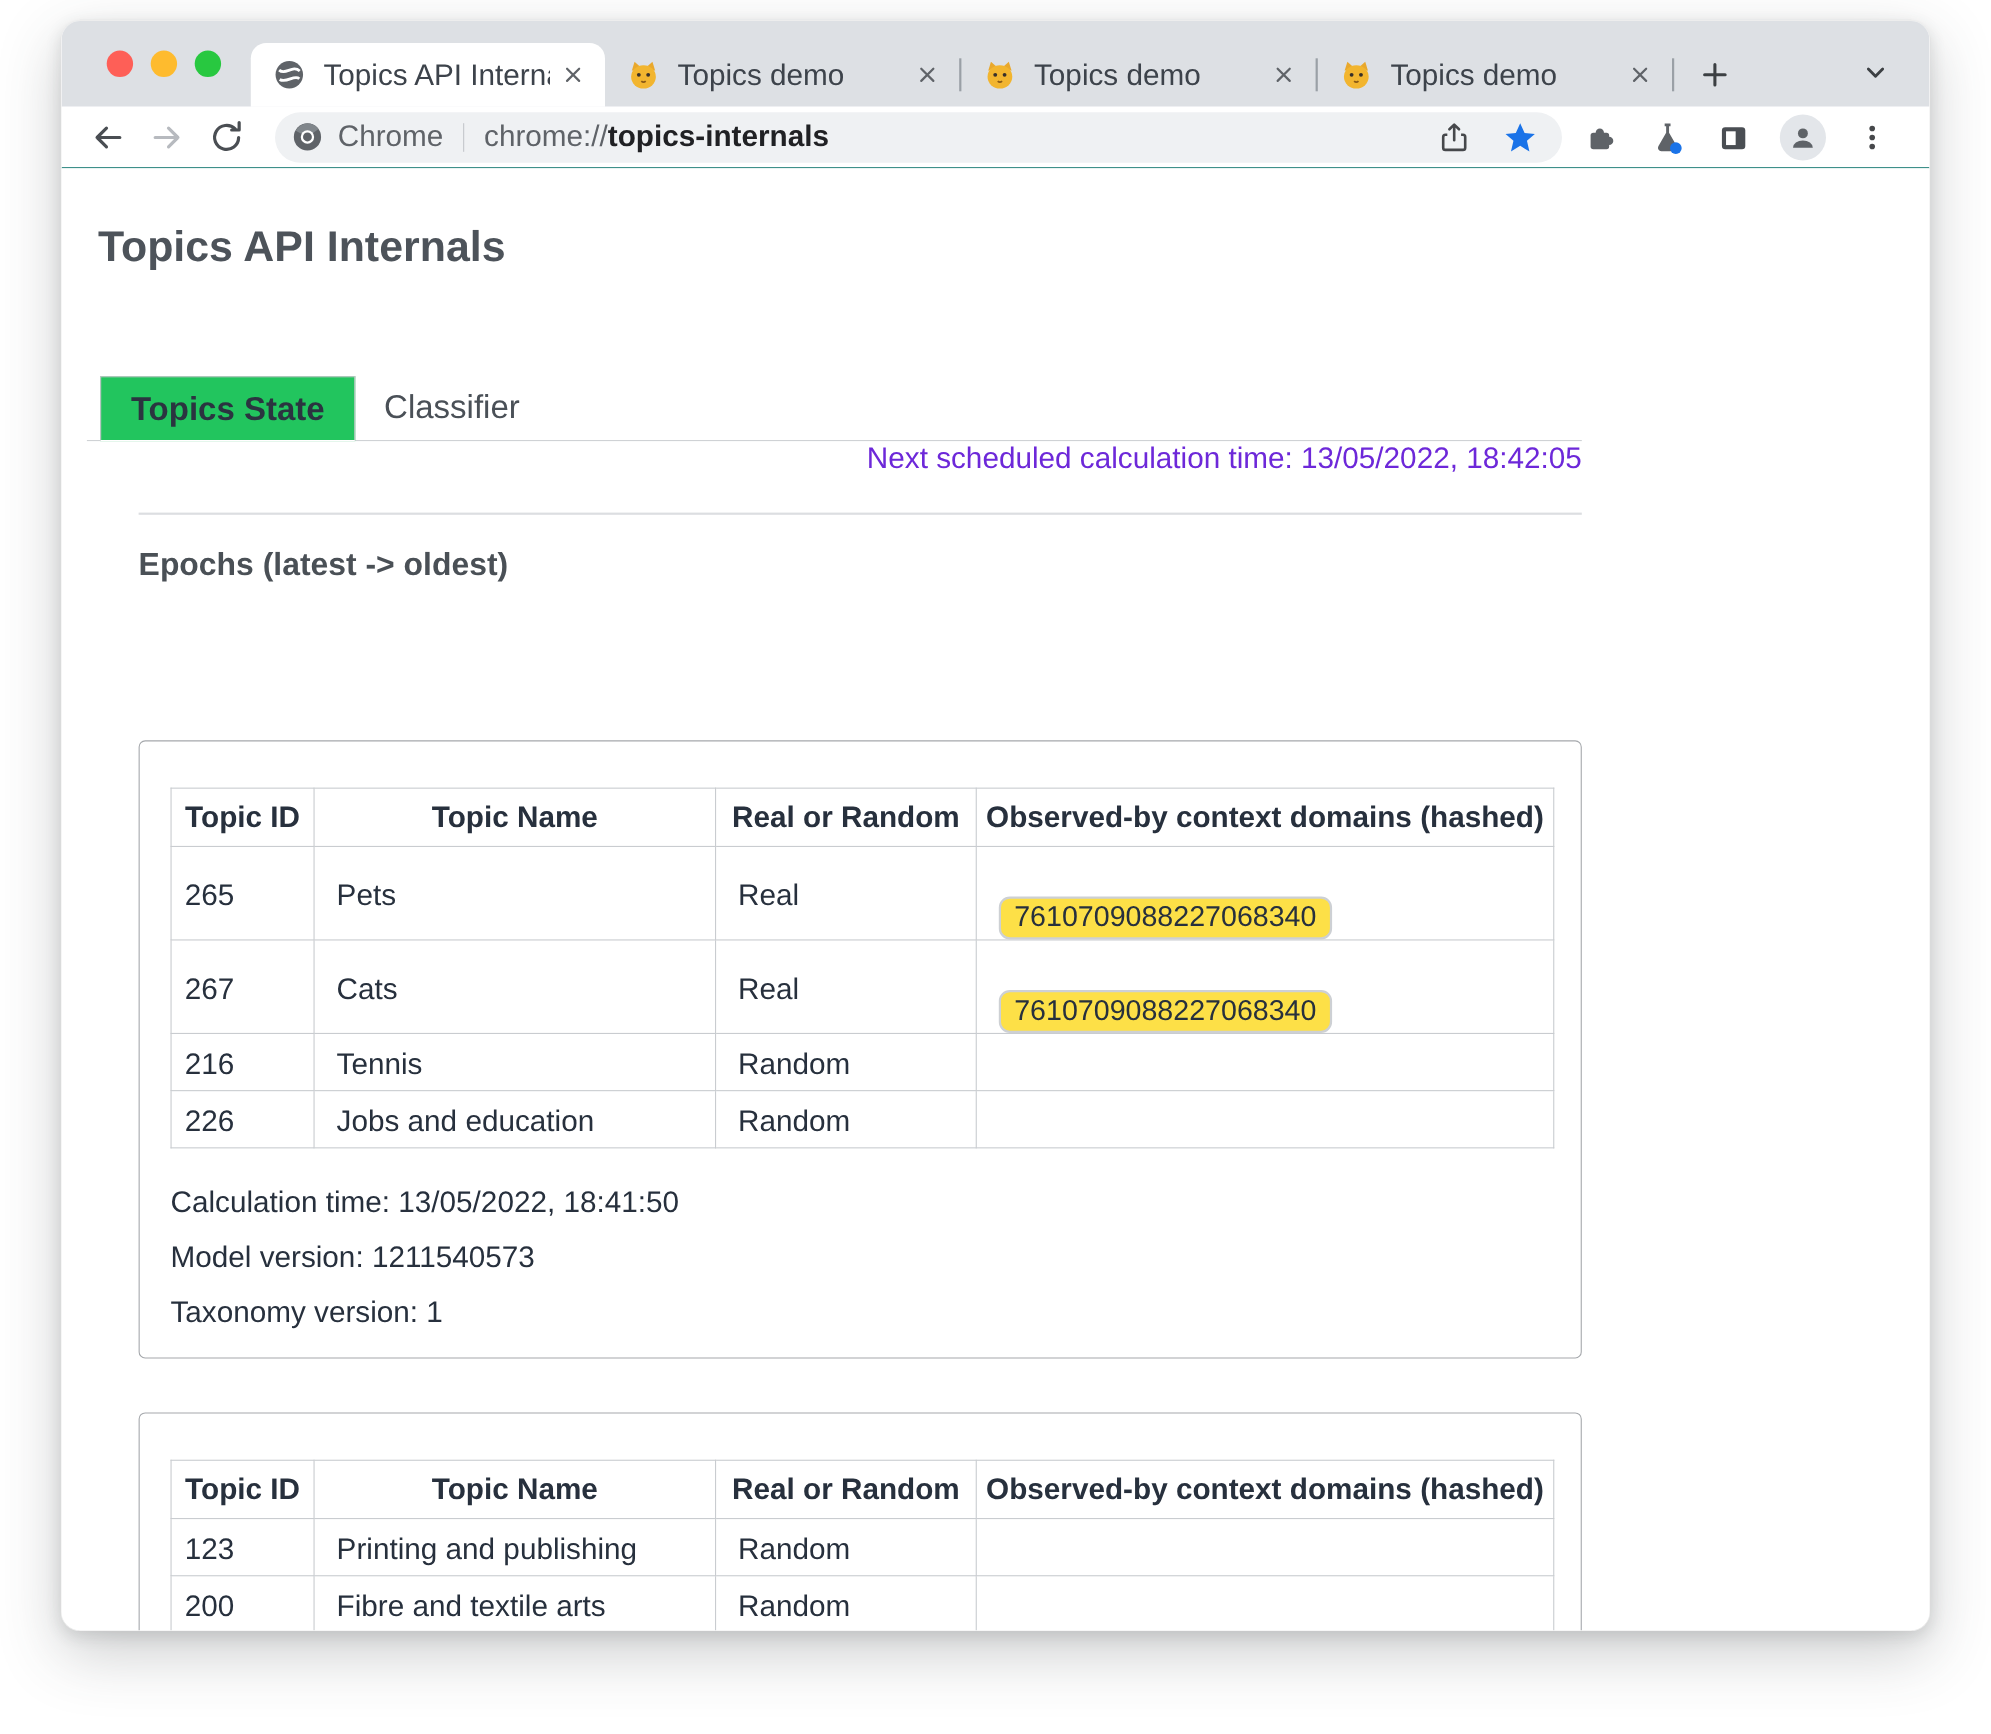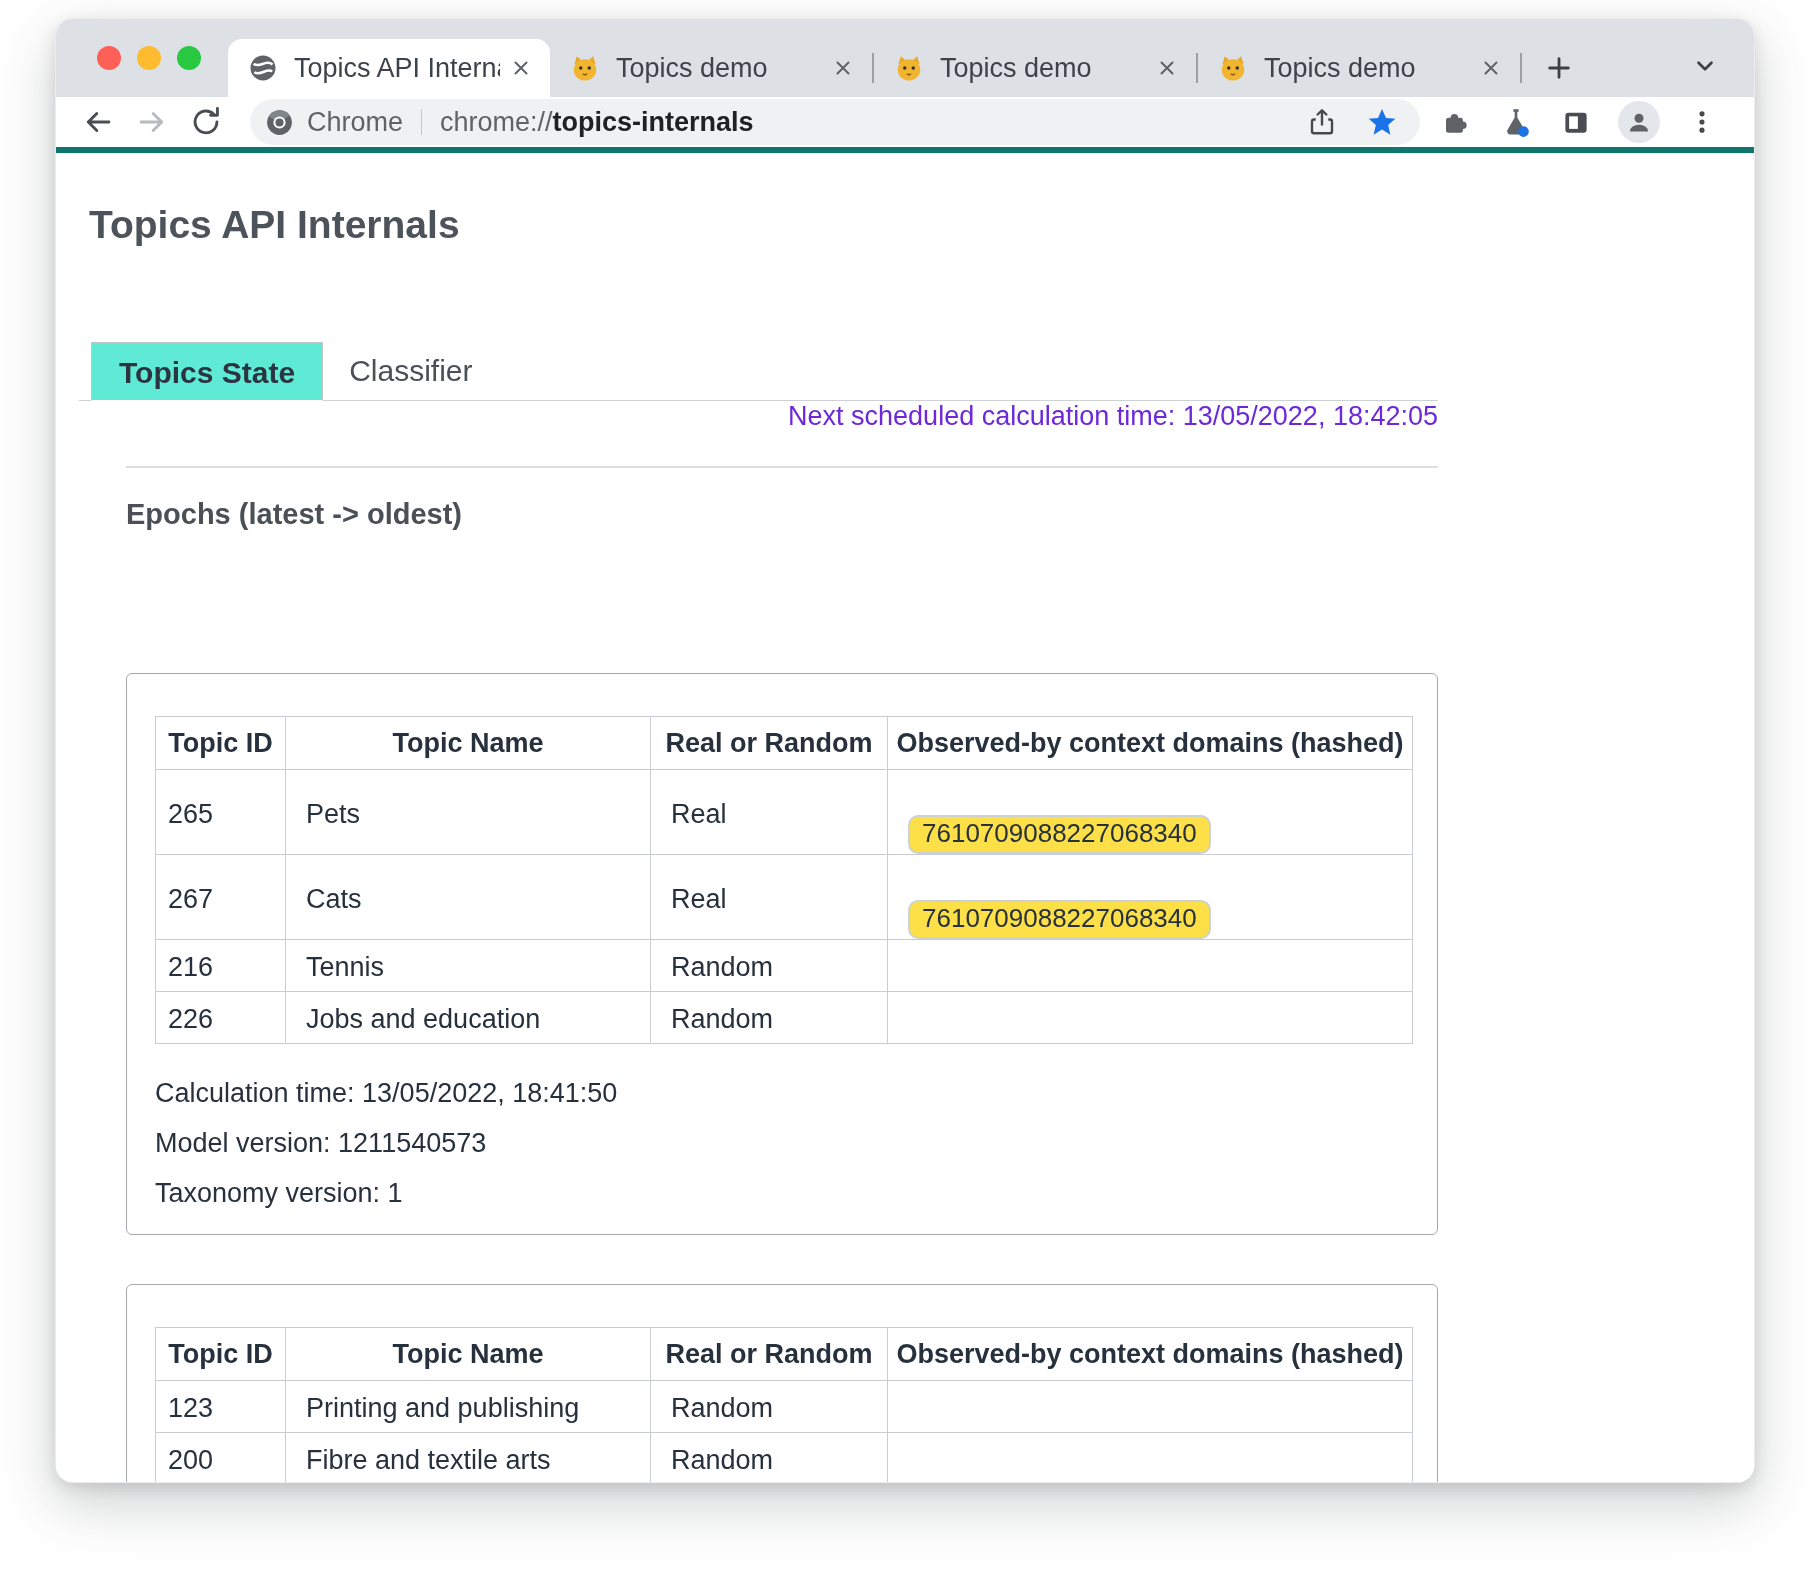--- a/index.html
+++ b/index.html
@@ -27,42 +27,42 @@
   .btab-close{flex:none;width:30px;height:30px;display:inline-flex;align-items:center;justify-content:center;
     margin-left:6px;cursor:pointer;}
   .tab-sep{width:2px;height:30px;background:#9aa0a6;margin-bottom:14px;flex:none;}
   .newtab{width:46px;height:46px;margin:0 0 6px 14px;display:flex;align-items:center;justify-content:center;
     cursor:pointer;border-radius:50%;}
   .strip-chevron{margin-left:auto;margin-right:32px;margin-bottom:14px;width:34px;height:34px;
     display:flex;align-items:center;justify-content:center;cursor:pointer;}
 
   
   .toolbar{height:56px;background:#fff;display:flex;align-items:center;padding:0 0 0 22px;
-    border-bottom:6px solid #0f766e;}
+    border-bottom:1px solid #0f766e;}
   .navbtn{width:40px;height:40px;display:flex;align-items:center;justify-content:center;margin-right:14px;cursor:pointer;}
   .omnibox{margin-left:10px;width:1170px;height:46px;background:#eff1f3;border-radius:23px;
     display:flex;align-items:center;padding:0 20px 0 16px;}
   .omni-logo{width:27px;height:27px;flex:none;display:inline-flex;}
   .omni-site{color:#5f6368;font-size:27px;margin-left:14px;}
   .omni-sep{width:1px;height:26px;background:#c4c7cb;margin:0 18px;}
   .omni-url{font-size:27px;white-space:nowrap;}
   .omni-url .scheme{color:#5f6368;}
   .omni-url .host{color:#202124;font-weight:700;}
   .omni-actions{margin-left:auto;display:flex;align-items:center;gap:24px;}
   .tool-icons{display:flex;align-items:center;gap:24px;margin-left:18px;}
   .icbox{width:36px;height:36px;display:flex;align-items:center;justify-content:center;cursor:pointer;}
   .avatar{width:42px;height:42px;border-radius:50%;background:#e3e6ea;display:flex;align-items:center;justify-content:center;}
 
   
   .page{height:1331px;background:#fff;overflow:hidden;position:relative;color:#27303d;}
   .page-h1{margin:50px 0 0 33px;font-size:39px;font-weight:700;color:#4d535a;}
   .ptabs{display:flex;align-items:flex-end;margin:0 0 0 23px;width:1359px;height:60px;
     border-bottom:1px solid #cfd2d5;margin-top:94px;}
   .ptab{font-size:30px;color:#4a5057;padding:0 26px;height:59px;line-height:59px;cursor:pointer;white-space:nowrap;}
-  .ptab.active{font-weight:700;color:#2b3440;background:#5eead4;border:1px solid #c3c6c9;border-bottom:1px solid #fff;
+  .ptab.active{font-weight:700;color:#2b3440;background:#22c55e;border:1px solid #c3c6c9;border-bottom:1px solid #fff;
     margin-bottom:-1px;margin-left:12px;padding:0 27px;}
   .tabpanel{margin-left:70px;width:1312px;}
   .nextcalc{font-size:27px;color:#6d28d9;text-align:right;}
   .panel-hr{margin:34px 0 0 0;border:none;border-top:2px solid #dcdee1;height:0;}
   .page-h2{margin:30px 0 0 0;font-size:29px;font-weight:700;color:#4a5056;}
 
   .epoch{margin-top:142px;border:1px solid #a5a8ac;border-radius:6px;padding:42px 27px 16px 28px;background:#fff;}
   .epoch + .epoch{margin-top:49px;}
   table.topics{border-collapse:collapse;width:1257px;table-layout:fixed;}
   table.topics th, table.topics td{border:1px solid #c9ccd0;font-size:27px;color:#27303d;}

